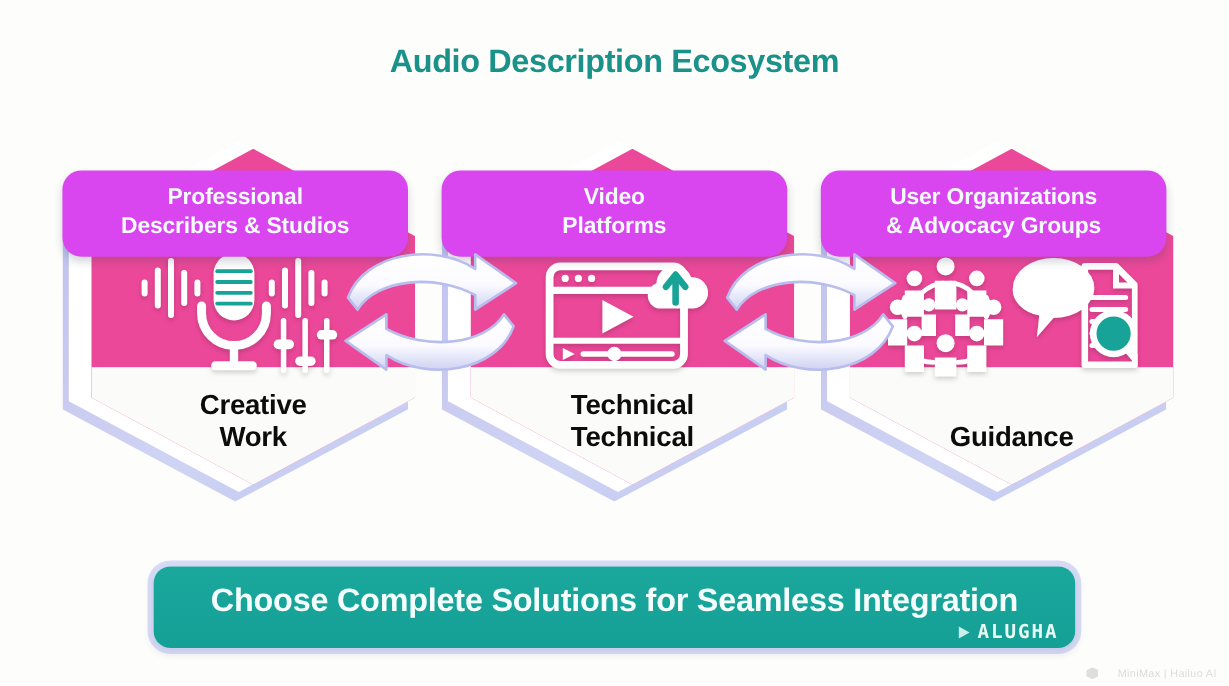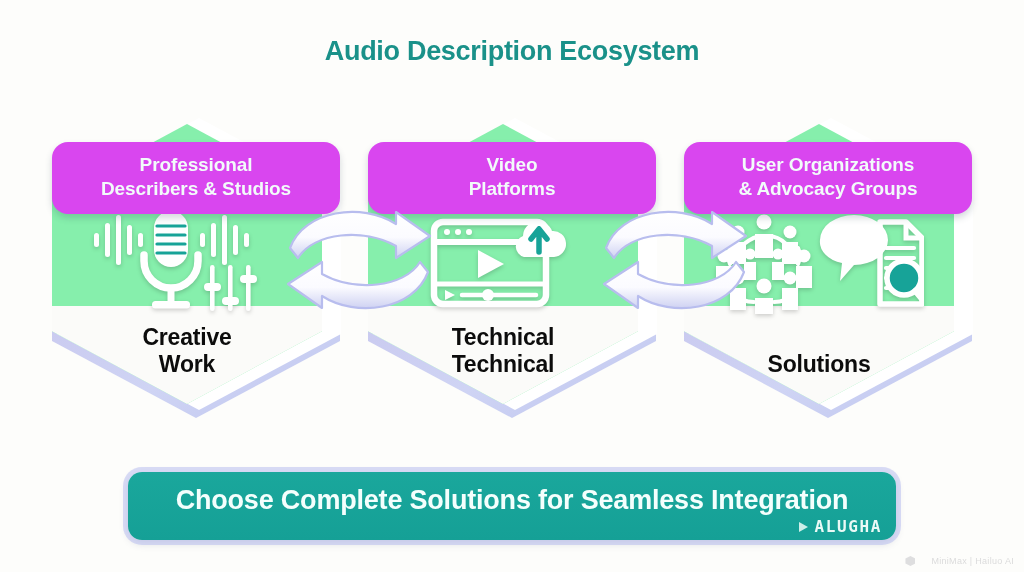--- a/index.html
+++ b/index.html
@@ -60,26 +60,26 @@
     left: 11px;
     top: 0px;
     width: 284px;
     height: 292px;
     background: #ffffff;
     clip-path: polygon(50% 0%, 100% 26%, 100% 74%, 50% 100%, 0% 74%, 0% 26%);
   }
   
   .hex-body {
     position: absolute;
-    left: 6px;
+    left: 30px;
     top: 6px;
     width: 270px;
     height: 280px;
     clip-path: polygon(50% 0%, 100% 26%, 100% 74%, 50% 100%, 0% 74%, 0% 26%);
-    background: #86efac;
+    background: #ec4899;
     overflow: hidden;
   }
   
   .hex-band {
     position: absolute;
     left: 0;
     bottom: 0;
     width: 100%;
     height: 98px;
     background: #fbfbf9;
@@ -413,21 +413,21 @@
             <line x1="172" y1="80" x2="182" y2="80"></line>
           </g>
 
           <circle cx="190" cy="70" r="17" fill="#17a398" stroke="#ffffff" stroke-width="5.5"></circle>
           <line x1="202" y1="83" x2="212" y2="95" stroke="#ffffff" stroke-width="7" stroke-linecap="round"></line>
         </svg>
       </div>
       <div class="hex-band">
         <div class="hex-band-text">
           <br>
-          <span>Solutions</span>
+          <span>Guidance</span>
         </div>
       </div>
     </div>
     <div class="pill">
       <span class="pill-text">User Organizations</span>
       <span class="pill-text">&amp; Advocacy Groups</span>
     </div>
   </div>
 
   <div id="footer">

